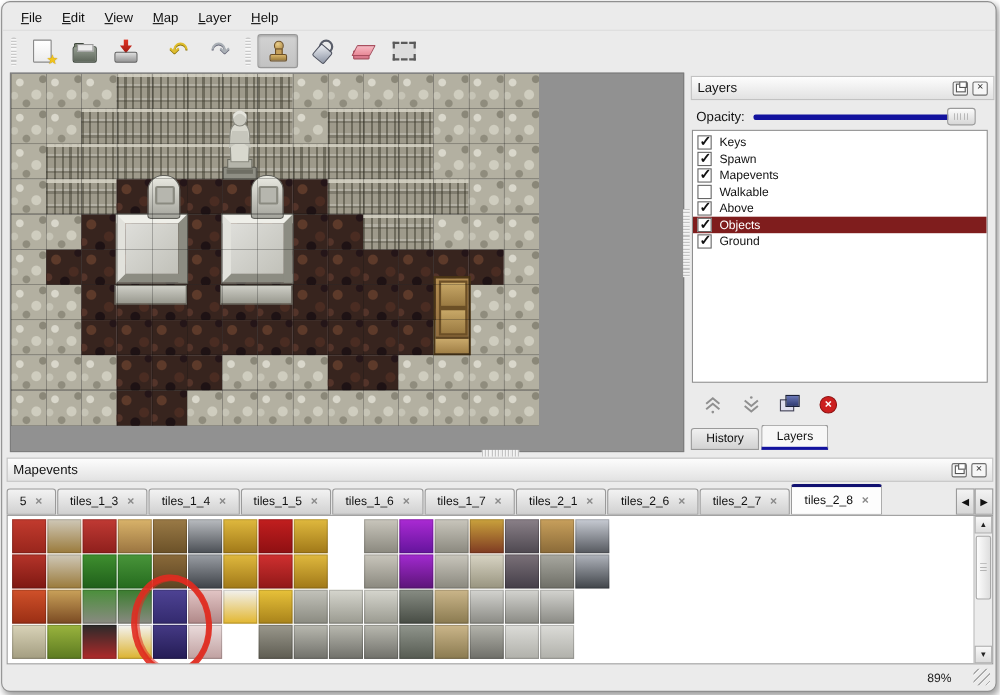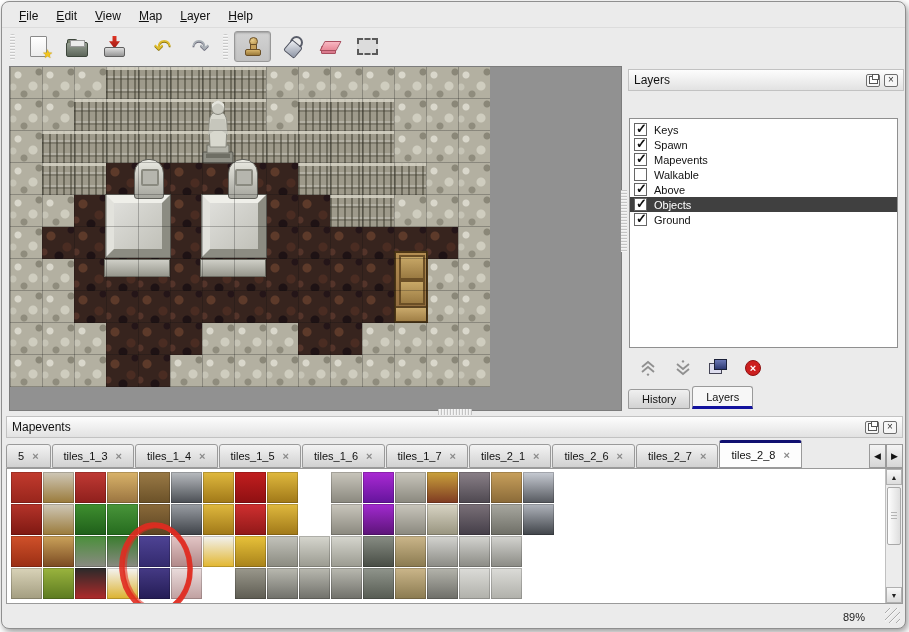--- a/index.html
+++ b/index.html
@@ -103,21 +103,21 @@
   #opacity-row{position:absolute;left:5px;top:31px;width:266px;height:18px;display:flex;align-items:center;font-size:12px;color:#111;}
   #op-track{position:relative;margin-left:8px;width:188px;height:5px;background:#12129e;border-radius:2px;}
   #op-handle{position:absolute;top:-6px;left:176px;width:26px;height:16px;background:linear-gradient(#fbfbfb,#d7d7d7);
         border:1px solid #9a9a9a;border-radius:3px;box-sizing:border-box;}
   #op-handle::after{content:'';position:absolute;left:5px;top:4px;right:5px;bottom:4px;
         background:repeating-linear-gradient(90deg,#b8b8b8 0 1px,transparent 1px 3px);}
 
   #layer-list{position:absolute;left:1px;top:52px;width:269px;height:230px;background:#fff;border:1px solid #8f8f8f;
         overflow:hidden;padding-top:3px;box-sizing:border-box;}
   .lrow{height:15px;display:flex;align-items:center;padding-left:4px;font-size:11px;color:#111;}
-  .lrow.sel{background:#404040;color:#fff;text-align:center;}
+  .lrow.sel{background:#7f1d1d;color:#fff;text-align:center;}
   .cbx{width:11px;height:11px;border:1px solid #666;background:#fff;margin-right:7px;position:relative;flex:none;box-sizing:content-box;}
   .cbx.on::after{content:'\2713';position:absolute;left:1px;top:-3px;font-size:13px;font-weight:bold;color:#111;}
 
   #layer-tools{position:absolute;left:4px;top:289px;width:268px;height:26px;display:flex;align-items:center;gap:15px;padding-left:6px;}
   .ltool{display:flex;align-items:center;justify-content:center;width:20px;height:20px;position:relative;}
   .dup-back{position:absolute;left:1px;top:5px;width:11px;height:9px;border:1px solid #445;background:#dde;}
   .dup-front{position:absolute;left:6px;top:1px;width:11px;height:9px;border:1px solid #1a2038;background:linear-gradient(#6a77b5,#2e3a72);}
   .del-circle{width:16px;height:16px;border-radius:50%;background:#cc1f1f;border:1px solid #8e1212;color:#fff;
         font-size:11px;font-weight:bold;display:flex;align-items:center;justify-content:center;line-height:1;box-sizing:border-box;}
 
@@ -397,20 +397,26 @@
     <div id="dock">
       <div id="layers-header" class="panel-header">
         <span>Layers</span>
         <span class="hbtns">
           <span class="hbtn">
               <span class="float-glyph"></span>
             </span>
           <span class="hbtn">×</span>
         </span>
       </div>
+      <div id="opacity-row">
+        <span>Opacity:</span>
+        <span id="op-track">
+          <span id="op-handle"></span>
+        </span>
+      </div>
       <div id="layer-list">
           <div class="lrow">
             <span class="cbx on"></span>
             <span class="llabel">Keys</span>
           </div>
           <div class="lrow">
             <span class="cbx on"></span>
             <span class="llabel">Spawn</span>
           </div>
           <div class="lrow">

